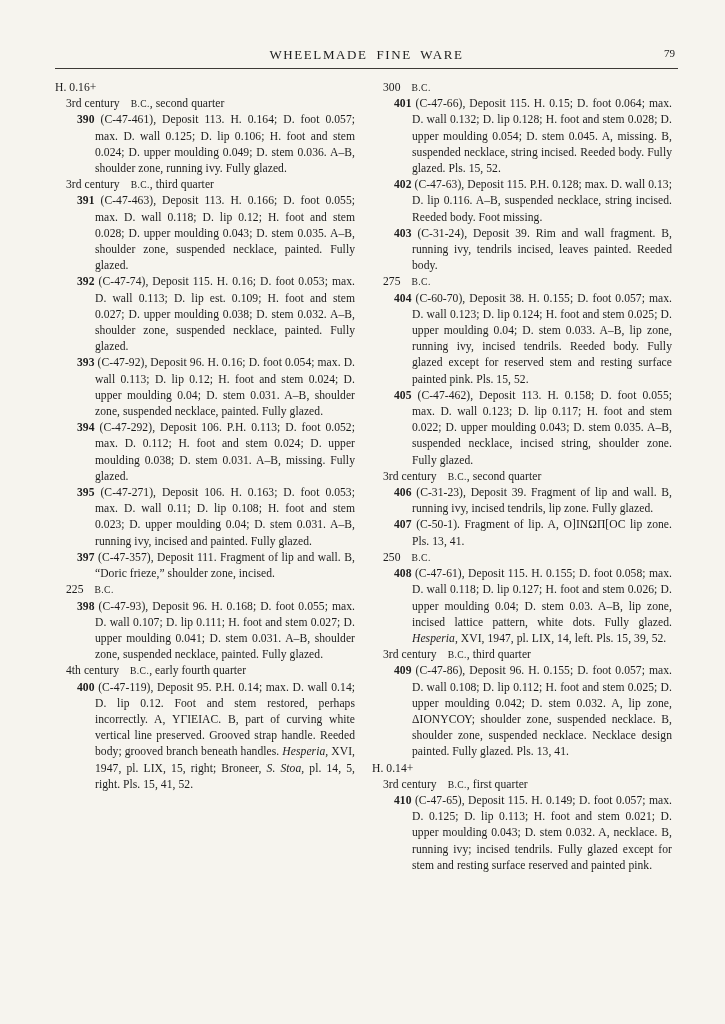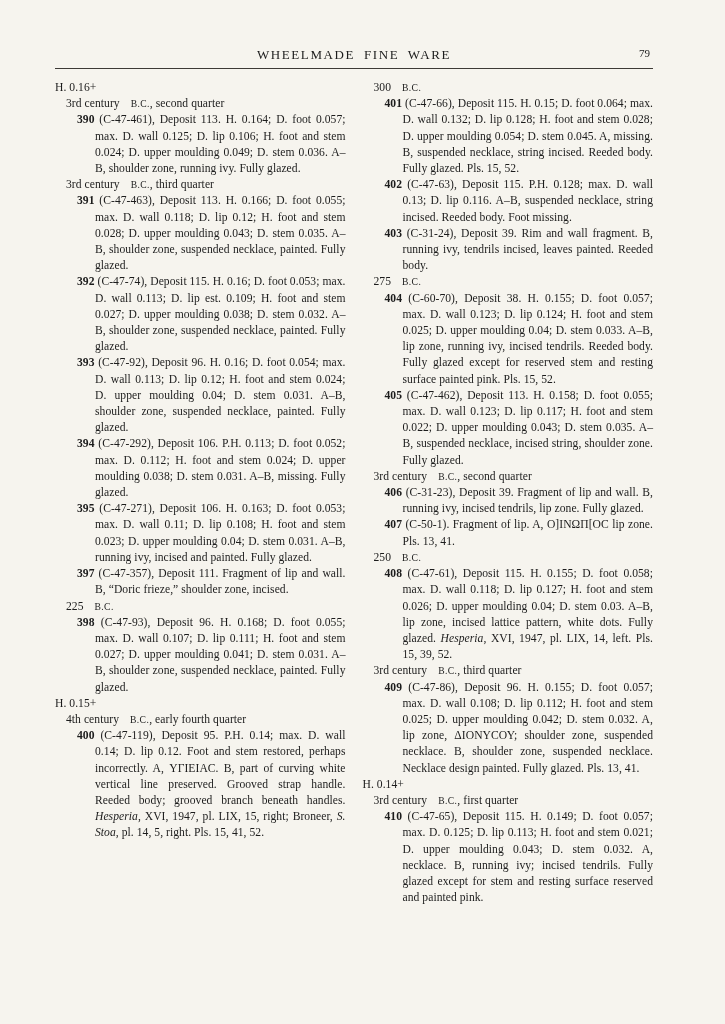--- a/index.html
+++ b/index.html
@@ -6,21 +6,21 @@
   html, body { margin: 0; padding: 0; }
   body {
     width: 725px; height: 1024px;
     background: #f6f4ee;
     color: #1c1c1c;
     font-family: "Liberation Serif", "DejaVu Serif", serif;
   }
   .page {
     box-sizing: border-box;
     width: 725px; height: 1024px;
-    padding: 47px 72px 16px 55px;
+    padding: 47px 47px 16px 55px;
     overflow: hidden;
     position: relative;
   }
   .runhead { position: relative; height: 17px; }
   .title {
     text-align: center;
     font-size: 13px;
     letter-spacing: 1.6px;
     word-spacing: 4px;
   }
@@ -61,21 +61,20 @@
       <p class="entry"><b class="no">390</b> <span>(C-47-461), Deposit 113. H. 0.164; D. foot 0.057; max. D. wall 0.125; D. lip 0.106; H. foot and stem 0.024; D. upper moulding 0.049; D. stem 0.036. A–B, shoulder zone, running ivy. Fully glazed.</span></p>
       <p class="date"><span>3rd century </span><span class="sc">B.C.</span><span>, third quarter</span></p>
       <p class="entry"><b class="no">391</b> <span>(C-47-463), Deposit 113. H. 0.166; D. foot 0.055; max. D. wall 0.118; D. lip 0.12; H. foot and stem 0.028; D. upper moulding 0.043; D. stem 0.035. A–B, shoulder zone, suspended necklace, painted. Fully glazed.</span></p>
       <p class="entry"><b class="no">392</b> <span>(C-47-74), Deposit 115. H. 0.16; D. foot 0.053; max. D. wall 0.113; D. lip est. 0.109; H. foot and stem 0.027; D. upper moulding 0.038; D. stem 0.032. A–B, shoulder zone, suspended necklace, painted. Fully glazed.</span></p>
       <p class="entry"><b class="no">393</b> <span>(C-47-92), Deposit 96. H. 0.16; D. foot 0.054; max. D. wall 0.113; D. lip 0.12; H. foot and stem 0.024; D. upper moulding 0.04; D. stem 0.031. A–B, shoulder zone, suspended necklace, painted. Fully glazed.</span></p>
       <p class="entry"><b class="no">394</b> <span>(C-47-292), Deposit 106. P.H. 0.113; D. foot 0.052; max. D. 0.112; H. foot and stem 0.024; D. upper moulding 0.038; D. stem 0.031. A–B, missing. Fully glazed.</span></p>
       <p class="entry"><b class="no">395</b> <span>(C-47-271), Deposit 106. H. 0.163; D. foot 0.053; max. D. wall 0.11; D. lip 0.108; H. foot and stem 0.023; D. upper moulding 0.04; D. stem 0.031. A–B, running ivy, incised and painted. Fully glazed.</span></p>
       <p class="entry"><b class="no">397</b> <span>(C-47-357), Deposit 111. Fragment of lip and wall. B, “Doric frieze,” shoulder zone, incised.</span></p>
       <p class="date"><span>225 </span><span class="sc">B.C.</span></p>
       <p class="entry"><b class="no">398</b> <span>(C-47-93), Deposit 96. H. 0.168; D. foot 0.055; max. D. wall 0.107; D. lip 0.111; H. foot and stem 0.027; D. upper moulding 0.041; D. stem 0.031. A–B, shoulder zone, suspended necklace, painted. Fully glazed.</span></p>
-      <p class="size">H. 0.15+</p>
       <p class="date"><span>4th century </span><span class="sc">B.C.</span><span>, early fourth quarter</span></p>
       <p class="entry"><b class="no">400</b> <span><span>(C-47-119), Deposit 95. P.H. 0.14; max. D. wall 0.14; D. lip 0.12. Foot and stem restored, perhaps incorrectly. A, ΥΓΙΕΙΑC. B, part of curving white vertical line preserved. Grooved strap handle. Reeded body; grooved branch beneath handles. </span><span class="it">Hesperia</span><span>, XVI, 1947, pl. LIX, 15, right; Broneer, </span><span class="it">S. Stoa</span><span>, pl. 14, 5, right. Pls. 15, 41, 52.</span></span></p>
     </div>
 
     <div class="col">
       <p class="date"><span>300 </span><span class="sc">B.C.</span></p>
       <p class="entry"><b class="no">401</b> <span>(C-47-66), Deposit 115. H. 0.15; D. foot 0.064; max. D. wall 0.132; D. lip 0.128; H. foot and stem 0.028; D. upper moulding 0.054; D. stem 0.045. A, missing. B, suspended necklace, string incised. Reeded body. Fully glazed. Pls. 15, 52.</span></p>
       <p class="entry"><b class="no">402</b> <span>(C-47-63), Deposit 115. P.H. 0.128; max. D. wall 0.13; D. lip 0.116. A–B, suspended necklace, string incised. Reeded body. Foot missing.</span></p>
       <p class="entry"><b class="no">403</b> <span>(C-31-24), Deposit 39. Rim and wall fragment. B, running ivy, tendrils incised, leaves painted. Reeded body.</span></p>
       <p class="date"><span>275 </span><span class="sc">B.C.</span></p>

